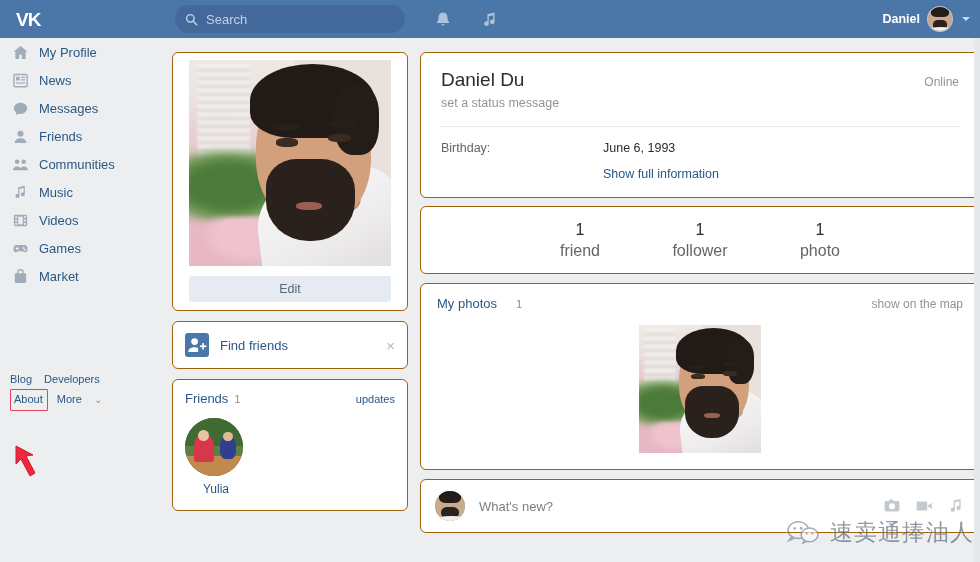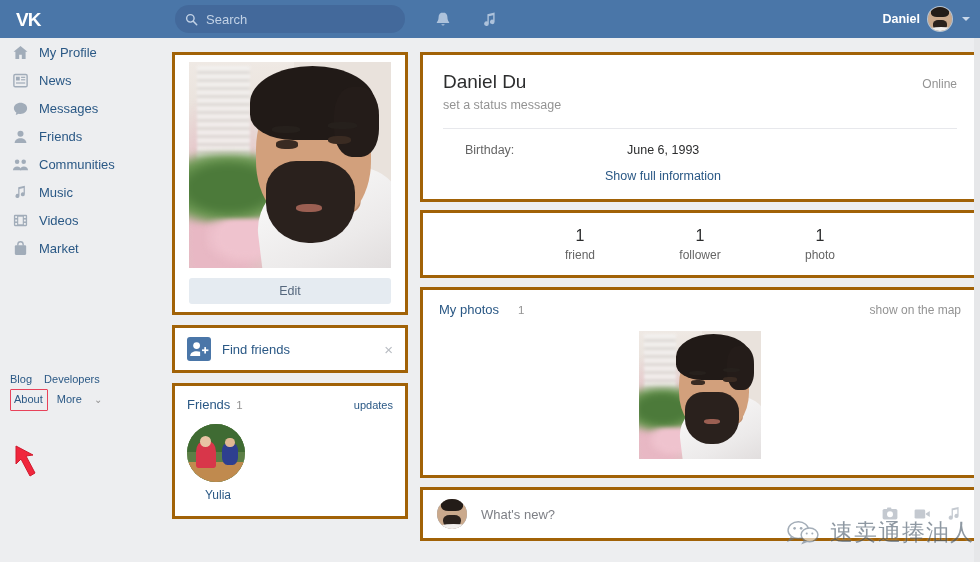--- a/index.html
+++ b/index.html
@@ -74,21 +74,21 @@
   .side-links a { color: #2a5885; text-decoration: none; margin-right: 9px; }
   .about-box {
     display: inline-block; border: 1.5px solid #e8425a;
     padding: 0px 4px 1px 3px; margin-right: 6px;
     border-radius: 1px;
   }
   .about-box a { margin: 0; }
   .red-arrow { position: absolute; left: 10px; top: 404px; width: 40px; height: 48px; }
 
   
-  .card { background: #fff; border: 3px solid #a16207; border-radius: 0; }
+  .card { background: #fff; border: 1px solid #a16207; border-radius: 6px; }
 
   .col-left { position: absolute; left: 172px; top: 52px; width: 236px; }
   .photo-card { padding: 7px 7px 8px; }
   .profile-photo {
     width: 202px; height: 206px; margin: 0 auto;
     position: relative; overflow: hidden; background: #cfcfcf;
   }
   .edit-btn {
     margin: 10px auto 0; width: 202px; height: 26px;
     background: #e5ebf1; border-radius: 3px;
@@ -121,30 +121,30 @@
 
   
   .col-right { position: absolute; left: 420px; top: 52px; width: 560px; }
   .info-card { padding: 16px 20px 0; }
   .name-row { display: flex; align-items: flex-start; }
   .prof-name { font-size: 19px; color: #2c2d2e; font-weight: normal; }
   .online-txt { margin-left: auto; font-size: 12px; color: #939393; padding-top: 6px; text-align: center; }
   .status-msg { margin-top: 5px; font-size: 12.5px; color: #939393; }
   .divider { height: 1px; background: #e7e8ec; margin: 16px 0 0; }
   .info-row { display: flex; padding-top: 14px; font-size: 12.5px; }
-  .info-key { width: 162px; color: #656565; margin-left: 22px; }
+  .info-key { width: 162px; color: #656565; }
   .info-val { color: #2c2d2e; }
   .show-full { padding: 12px 0 16px 162px; font-size: 12.5px; color: #2a5885; }
   .stats-card {
     margin-top: 8px; height: 68px;
     display: flex; align-items: center; justify-content: center; gap: 48px;
   }
   .stat { text-align: center; width: 72px; }
   .stat-num { font-size: 16px; color: #2c2d2e; }
-  .stat-lbl { font-size: 12px; color: #656565; margin-top: 3px; }
+  .stat-lbl { font-size: 16px; color: #656565; margin-top: 3px; }
 
   .photos-card { margin-top: 9px; padding: 12px 16px 16px; }
   .photos-head { display: flex; align-items: baseline; gap: 12px; }
   .photos-title { font-size: 13px; color: #2a5885; }
   .photos-count { font-size: 11.5px; color: #939393; margin-left: 7px; }
   .photos-map { margin-left: auto; font-size: 12px; color: #939393; }
   .photo-thumb {
     width: 122px; height: 128px; margin: 14px auto 0;
     overflow: hidden; position: relative; background: #bfbfbf;
   }
@@ -368,20 +368,30 @@
         <rect x="3.4" y="8" width="2" height="2" fill="#edeef0"></rect>
         <rect x="3.4" y="11.6" width="2" height="2" fill="#edeef0"></rect>
         <rect x="12.6" y="4.4" width="2" height="2" fill="#edeef0"></rect>
         <rect x="12.6" y="8" width="2" height="2" fill="#edeef0"></rect>
         <rect x="12.6" y="11.6" width="2" height="2" fill="#edeef0"></rect>
         <rect x="6.6" y="5" width="4.8" height="8" fill="#edeef0"></rect>
       </svg>
       <span class="nav-label">Videos</span>
     </div>
 
+    <div class="nav-item">
+      <svg class="nav-ico" viewBox="0 0 18 18">
+        <path d="M4.6 5.4h8.8c2 0 3 1.8 3 4s-.8 3.6-2.6 3.6c-1.3 0-1.8-1-2.8-1H7c-1 0-1.5 1-2.8 1C2.4 13 1.6 11.6 1.6 9.4s1-4 3-4z" fill="#6b7d92"></path>
+        <rect x="4" y="8.5" width="3.2" height="1.1" fill="#edeef0"></rect>
+        <rect x="5" y="7.5" width="1.1" height="3.1" fill="#edeef0"></rect>
+        <circle cx="12.2" cy="8.4" r="1" fill="#edeef0"></circle>
+        <circle cx="13.6" cy="10.2" r="1" fill="#edeef0"></circle>
+      </svg>
+      <span class="nav-label">Games</span>
+    </div>
 
     <div class="nav-item">
       <svg class="nav-ico" viewBox="0 0 18 18">
         <rect x="3" y="5.6" width="12" height="10.2" rx="1.2" fill="#6b7d92"></rect>
         <path d="M6.2 6V4.6a2.8 2.8 0 0 1 5.6 0V6" fill="none" stroke="#6b7d92" stroke-width="1.5"></path>
       </svg>
       <span class="nav-label">Market</span>
     </div>
 
     <div class="side-links">

